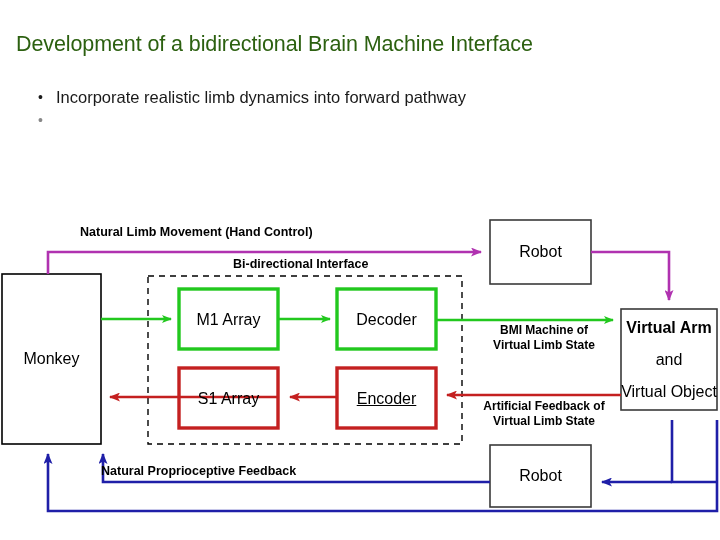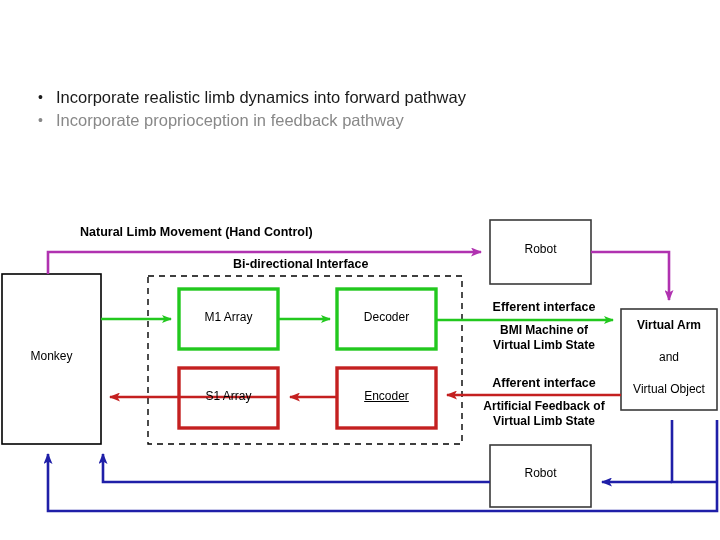--- a/index.html
+++ b/index.html
@@ -65,21 +65,21 @@
   #diagram svg { display: block; }
   .dlabel {
     position: absolute;
     font-family: "Liberation Sans", sans-serif;
     color: #000000;
     white-space: nowrap;
     text-align: center;
     line-height: 1.12;
   }
   .boxlabel {
-    font-size: 12px;
+    font-size: 16px;
   }
   .pathlabel {
     font-size: 12.5px;
     font-weight: bold;
   }
   .ifacelabel {
     font-size: 12.5px;
     font-weight: bold;
   }
   .sublabel {
@@ -89,29 +89,29 @@
   .bidir {
     font-size: 12.5px;
     font-weight: bold;
   }
 </style>
 </head>
 <body>
 
 <div id="slide">
 
+  <div id="title">Development of a bidirectional Brain Machine Interface</div>
 
   <div id="bullets">
     <div class="bullet b1">
       <span class="dot">•</span>
       <span>Incorporate realistic limb dynamics into forward pathway</span>
     </div>
     <div class="bullet b2">
       <span class="dot">•</span>
-      <span>Incorporate proprioception in feedback pathway</span>
     </div>
   </div>
 
   <div id="diagram">
 
     <svg width="720" height="360" viewBox="0 0 720 360">
       <defs>
         <marker id="ah-green" markerWidth="10" markerHeight="8" refX="9" refY="4" orient="auto" markerUnits="userSpaceOnUse">
           <path d="M0,0 L10,4 L0,8 L2.4,4 Z" fill="#22c81e"></path>
         </marker>
@@ -177,24 +177,23 @@
     <div class="dlabel boxlabel" style="left:337px; top:198px; width:99px;text-decoration:underline;">Encoder</div>
 
     <div class="dlabel boxlabel" style="left:490px; top:51px; width:101px;">Robot</div>
 
     <div class="dlabel boxlabel" style="left:490px; top:275px; width:101px;">Robot</div>
 
     <div class="dlabel boxlabel" style="left:621px; top:127px; width:96px;font-weight:bold;">Virtual Arm</div>
     <div class="dlabel boxlabel" style="left:621px; top:159px; width:96px;">and</div>
     <div class="dlabel boxlabel" style="left:621px; top:191px; width:96px;">Virtual Object</div>
 
-    <div class="dlabel ifacelabel" style="left:481px; top:108px; width:126px;">Efferent interface</div>
     <div class="dlabel sublabel" style="left:481px; top:132px; width:126px;">BMI Machine of</div>
     <div class="dlabel sublabel" style="left:481px; top:147px; width:126px;">Virtual Limb State</div>
 
-    <div class="dlabel ifacelabel" style="left:481px; top:184px; width:126px;">Afferent interface</div>
     <div class="dlabel sublabel" style="left:475px; top:208px; width:138px;">Artificial Feedback of</div>
     <div class="dlabel sublabel" style="left:475px; top:223px; width:138px;">Virtual Limb State</div>
 
+    <div class="dlabel pathlabel" style="left:101px; top:272px;">Natural Proprioceptive Feedback</div>
 
 
   </div>
 </div>
 
 </body></html>

